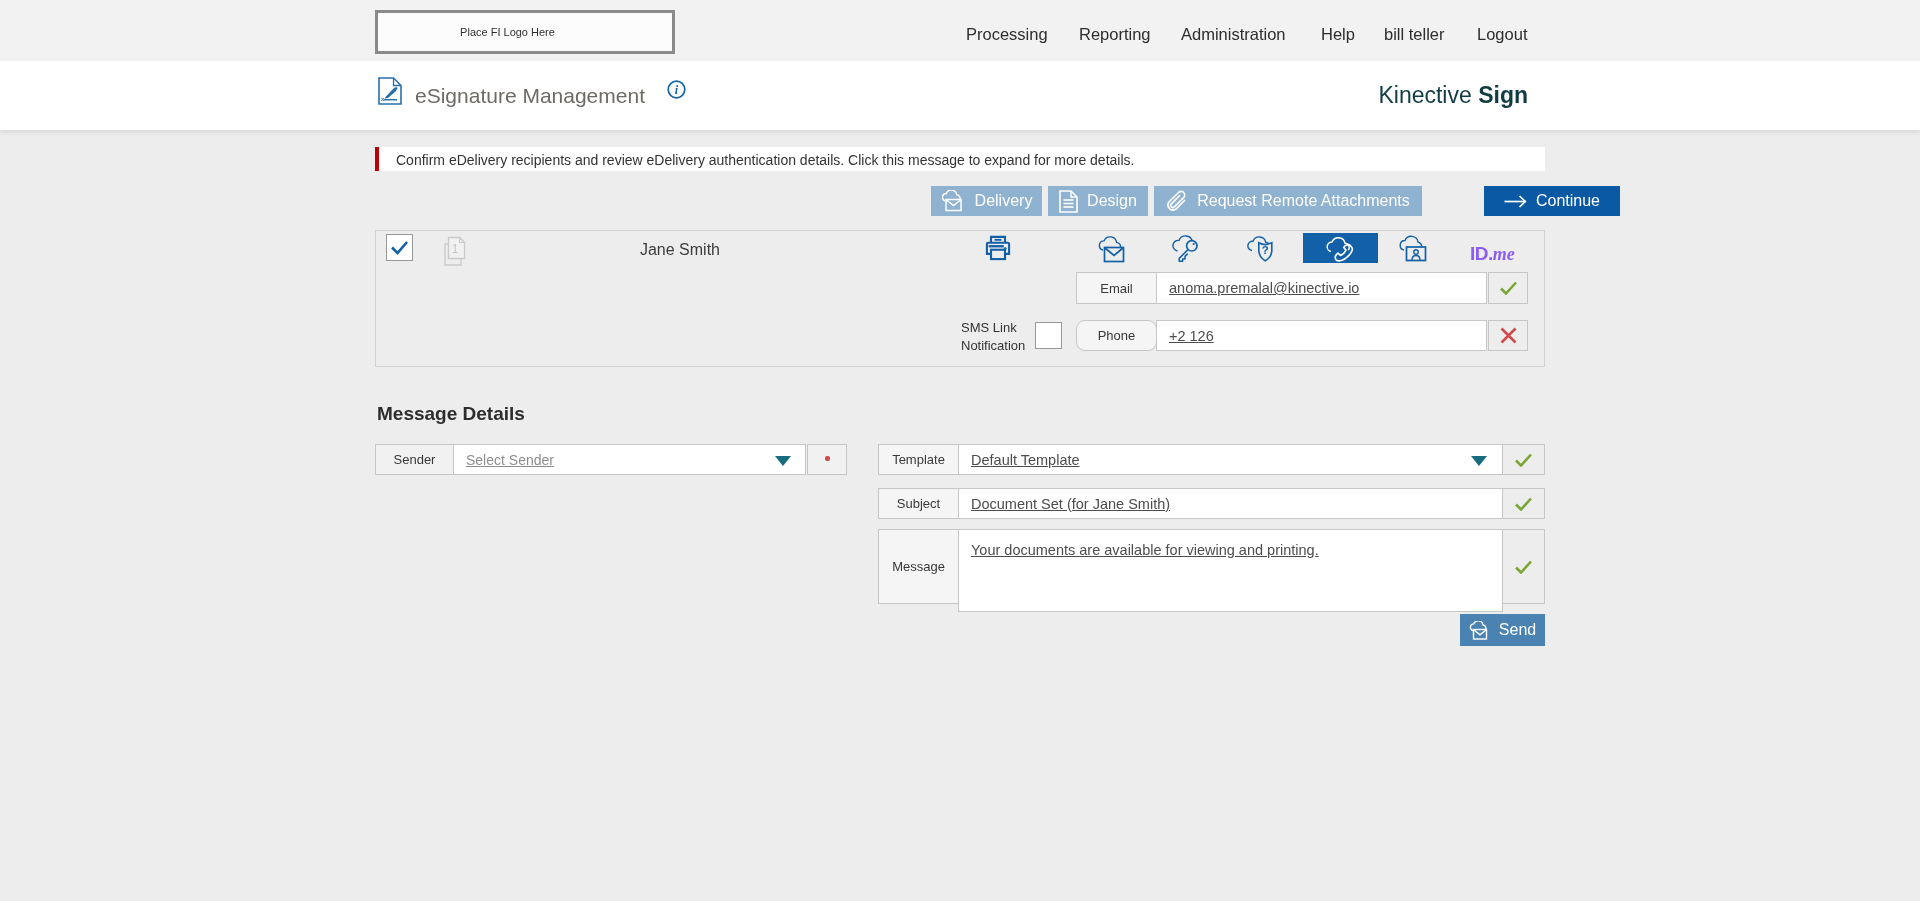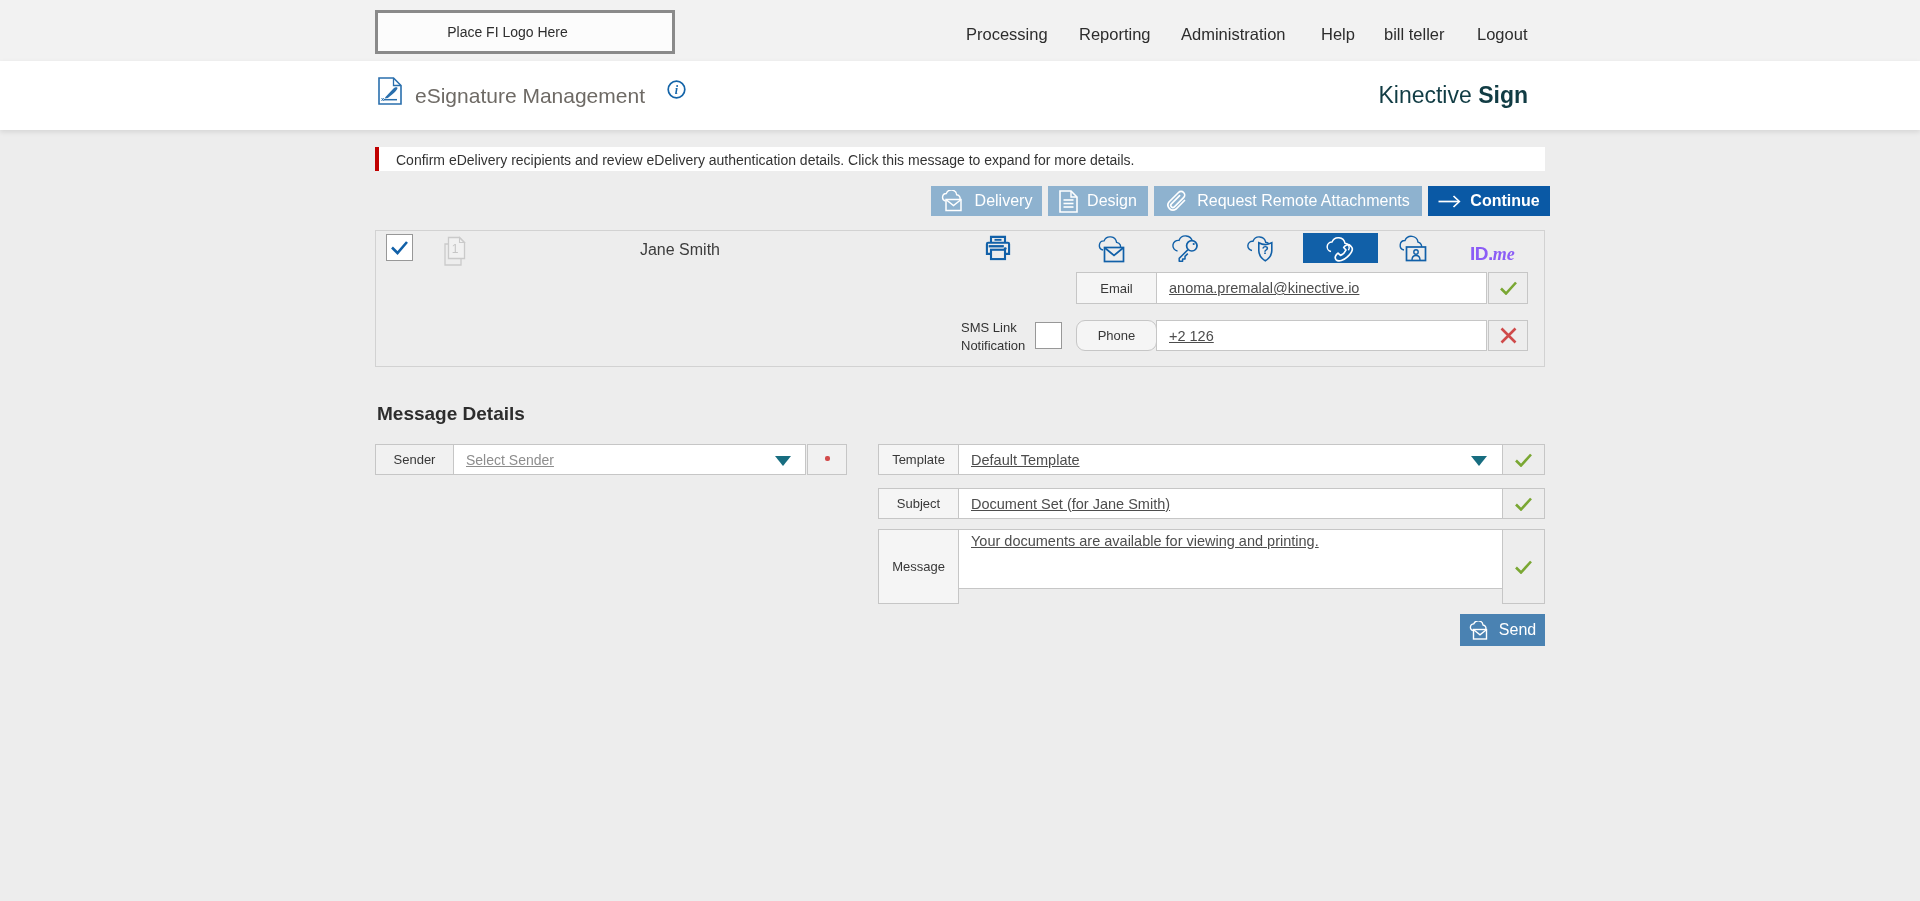--- a/index.html
+++ b/index.html
@@ -4,21 +4,21 @@
 <title>eSignature Management</title>
 <style>
   * { margin:0; padding:0; box-sizing:border-box; }
   html,body { width:1920px; height:901px; overflow:hidden; }
   body { font-family:"Liberation Sans", sans-serif; background:#ededed; }
   #page { position:relative; width:1920px; height:901px; }
   .abs { position:absolute; }
 
   
   #topbar { left:0; top:0; width:1920px; height:61px; background:#f2f2f2; }
-  #logobox { left:375px; top:10px; width:300px; height:44px; background:#fcfcfc; border:3px solid #8a8a8a; text-align:center; line-height:38px; font-size:14px; color:#2e2e2e; padding-right:35px; }
+  #logobox { left:375px; top:10px; width:300px; height:44px; background:#fcfcfc; border:3px solid #8a8a8a; text-align:center; line-height:38px; font-size:11px; color:#2e2e2e; padding-right:35px; }
   .nav { top:3px; height:62px; line-height:62px; font-size:16.5px; color:#2d2d2d; }
 
   
   #band { left:0; top:61px; width:1920px; height:69px; background:#fff; box-shadow:0 2px 5px rgba(0,0,0,0.10); }
   #esig-title { left:415px; top:84px; font-size:21px; color:#6e6a65; }
   #kinective { top:82px; right:392px; font-size:23px; color:#113c44; font-weight:400; letter-spacing:0px; }
   #kinective b { font-weight:700; }
 
   
   #alert { left:375px; top:147px; width:1170px; height:24px; background:#fff; border-left:4px solid #c00000; }
@@ -88,21 +88,21 @@
   <div class="abs btn" style="left:1048px; width:100px;" id="btn-design"><svg width="19" height="23" viewBox="0 0 19 23">
         <path d="M1,1 h11 l6,6 v15 H1 Z" fill="none" stroke="#fff" stroke-width="1.6"></path>
         <path d="M12,1 v6 h6" fill="none" stroke="#fff" stroke-width="1.4"></path>
         <line x1="4.5" y1="10" x2="14.5" y2="10" stroke="#fff" stroke-width="1.6"></line>
         <line x1="4.5" y1="13.5" x2="14.5" y2="13.5" stroke="#fff" stroke-width="1.6"></line>
         <line x1="4.5" y1="17" x2="14.5" y2="17" stroke="#fff" stroke-width="1.6"></line>
       </svg>Design</div>
   <div class="abs btn" style="left:1154px; width:268px;" id="btn-request"><svg width="22" height="23" viewBox="0 0 22 23">
         <path d="M18.5,10.5 L10,19 a5,5 0 0 1 -7-7 L12.5,2.5 a3.6,3.6 0 0 1 5.1,5.1 L8.4,16.8 a2.1,2.1 0 0 1 -3-3 L13.6,5.6" fill="none" stroke="#fff" stroke-width="1.7" stroke-linecap="round"></path>
       </svg>Request Remote Attachments</div>
-  <div class="abs btn" id="btn-continue" style="left:1428px; width:122px;font-weight:bold;"><svg width="23" height="15" viewBox="0 0 23 15">
+  <div class="abs btn" id="btn-continue" style="left:1484px; width:136px;"><svg width="23" height="15" viewBox="0 0 23 15">
         <line x1="0.5" y1="7.5" x2="21" y2="7.5" stroke="#fff" stroke-width="1.7"></line>
         <path d="M15.5,2 L21.3,7.5 L15.5,13" fill="none" stroke="#fff" stroke-width="1.7"></path>
       </svg>Continue</div>
 
   <div class="abs" id="rtable"></div>
   <div class="abs cb" style="left:386px; top:234px;"><svg width="25" height="25" viewBox="0 0 25 25">
         <path d="M5,12.5 L10.5,18 L20,7" fill="none" stroke="#1160a8" stroke-width="2.6"></path>
       </svg></div>
   <svg class="abs" style="left:443px; top:236px;" width="25" height="30" viewBox="0 0 25 30">
       <path d="M4,5 h11 l5,5 v16 H4 Z" fill="none" stroke="#cacaca" stroke-width="1.3" transform="translate(-2,3)"></path>
@@ -187,21 +187,21 @@
 
   <div class="abs lblcell" style="left:878px; top:488px; width:81px; height:31px;">Subject</div>
   <div class="abs ipt" style="left:958px; top:488px; width:545px; height:31px;">Document Set (for Jane Smith)</div>
   <div class="abs okcell" style="left:1502px; top:488px; width:43px; height:31px;">
       <svg width="19" height="14" viewBox="0 0 19 14">
         <path d="M2,7.5 L7,12.5 L17,1.5" fill="none" stroke="#7aa733" stroke-width="2.6"></path>
       </svg>
     </div>
 
   <div class="abs lblcell" style="left:878px; top:529px; width:81px; height:75px;">Message</div>
-  <div class="abs ipt" style="left:958px; top:529px; width:545px; height:60px; align-items:flex-start; padding-top:3px;">Your documents are available for viewing and printing.</div>
+  <div class="abs ipt" style="left:958px; top:529px; width:545px; height:83px; align-items:flex-start; padding-top:12px;">Your documents are available for viewing and printing.</div>
   <div class="abs okcell" style="left:1502px; top:529px; width:43px; height:75px;">
       <svg width="19" height="14" viewBox="0 0 19 14">
         <path d="M2,7.5 L7,12.5 L17,1.5" fill="none" stroke="#7aa733" stroke-width="2.6"></path>
       </svg>
     </div>
 
   <div class="abs" id="send"><svg width="22" height="19" viewBox="0 0 22 19">
         <path d="M4,9.5 a3.4,3.4 0 0 1 .8,-6.7 a4.8,4.8 0 0 1 9.2,1.2 a3.1,3.1 0 0 1 2,5.3" fill="none" stroke="#fff" stroke-width="1.3"></path>
         <rect x="4.5" y="8.5" width="13" height="9.5" fill="#4a82b2" stroke="#fff" stroke-width="1.4"></rect>
         <path d="M5,9 L11,13.8 L17,9" fill="none" stroke="#fff" stroke-width="1.4"></path>

